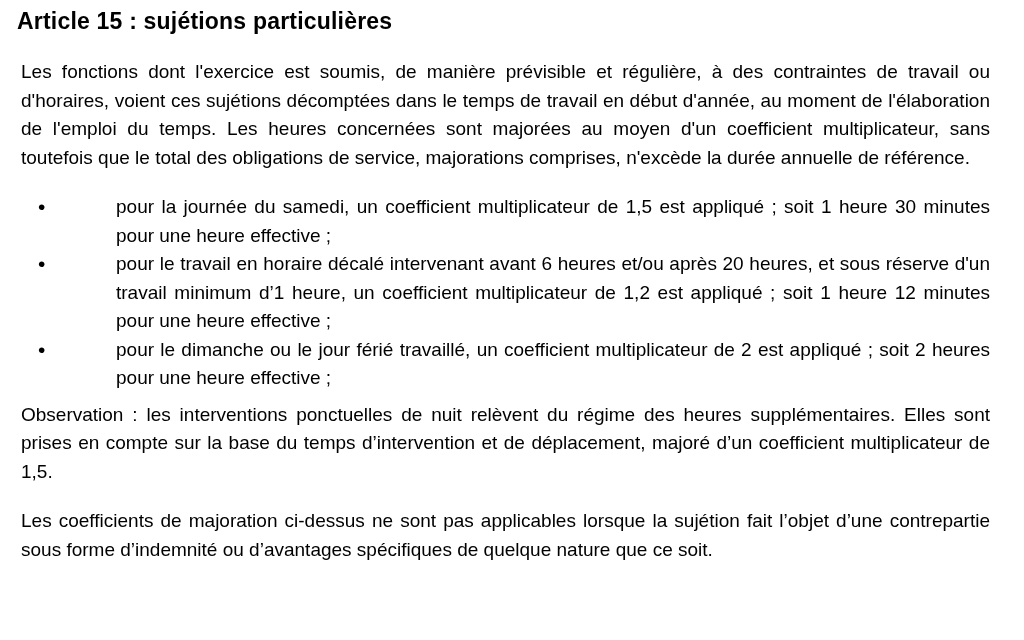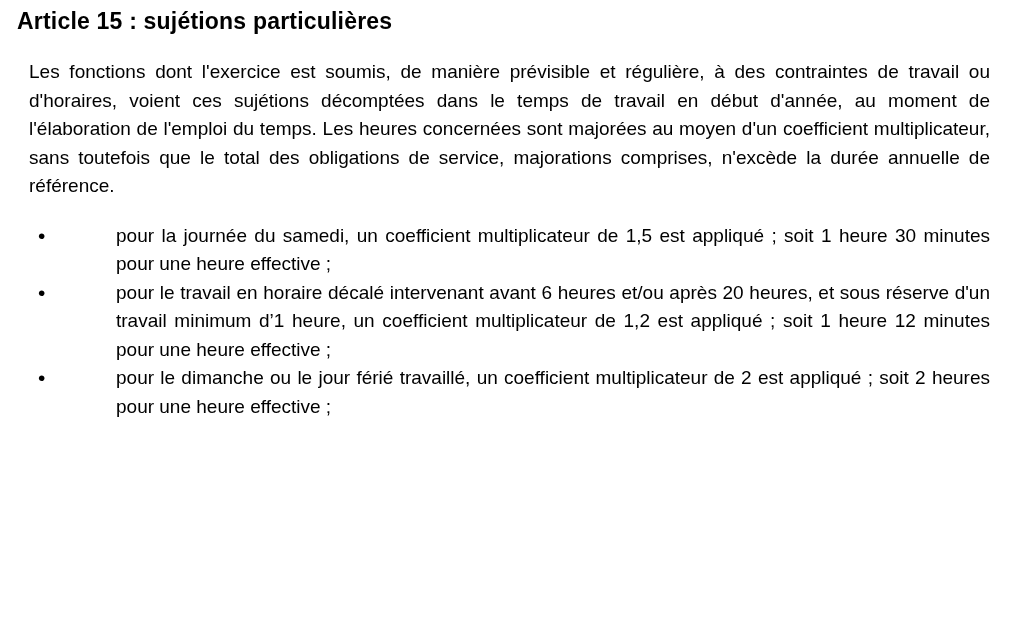--- a/index.html
+++ b/index.html
@@ -24,21 +24,21 @@
     background: #ffffff;
   }
   .heading {
     font-size: 23px;
     line-height: 27px;
     font-weight: bold;
     margin: 0 0 23px 0;
     letter-spacing: 0.2px;
   }
   .para {
-    margin: 0 0 21px 12px;
+    margin: 0 0 21px 4px;
     text-align: justify;
   }
   .bullet-list {
     margin: 0 0 8px 0;
     padding: 0;
   }
   .bullet-item {
     display: flex;
     align-items: flex-start;
   }
@@ -80,15 +80,17 @@
       <span class="bullet-text">pour le travail en horaire décalé intervenant avant 6 heures et/ou après 20 heures, et sous réserve d'un travail minimum d’1 heure, un coefficient multiplicateur de 1,2 est appliqué ; soit 1 heure 12 minutes pour une heure effective ;</span>
     </div>
 
     <div class="bullet-item">
       <span class="bullet-marker">•</span>
       <span class="bullet-text">pour le dimanche ou le jour férié travaillé, un coefficient multiplicateur de 2 est appliqué ; soit 2 heures pour une heure effective ;</span>
     </div>
 
   </div>
 
+  <p class="para">Observation : les interventions ponctuelles de nuit relèvent du régime des heures supplémentaires. Elles sont prises en compte sur la base du temps d’intervention et de déplacement, majoré d’un coefficient multiplicateur de 1,5.</p>
 
+  <p class="para para-last">Les coefficients de majoration ci-dessus ne sont pas applicables lorsque la sujétion fait l’objet d’une contrepartie sous forme d’indemnité ou d’avantages spécifiques de quelque nature que ce soit.</p>
 
 </div>
 
 </body></html>

